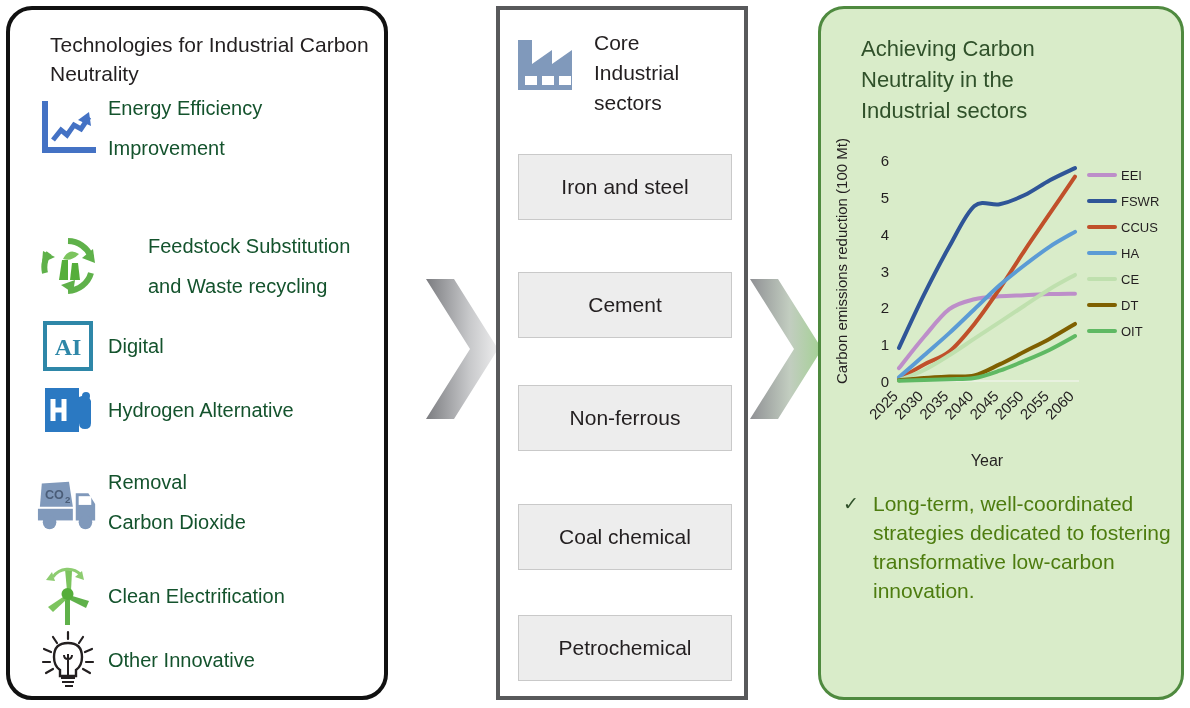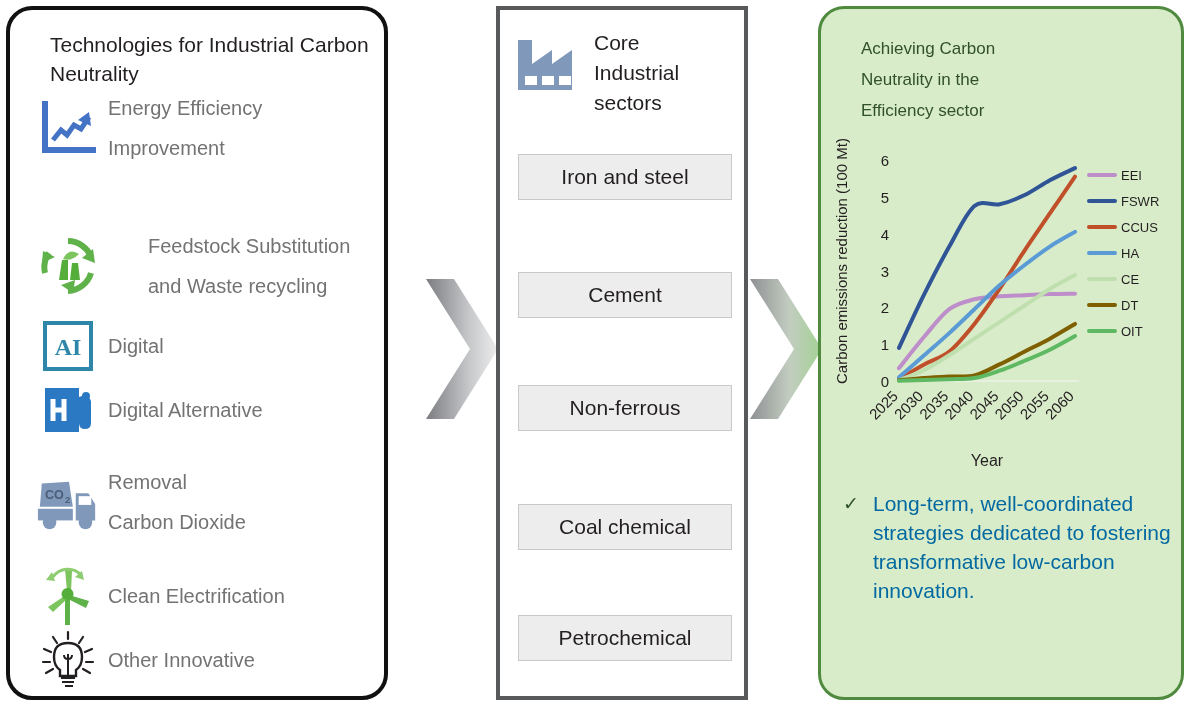--- a/index.html
+++ b/index.html
@@ -45,21 +45,21 @@
     width: 64px;
     min-width: 64px;
     height: 60px;
     display: flex;
     align-items: center;
     justify-content: center;
   }
   .tech-label {
     font-size: 20px;
     line-height: 40px;
-    color: #737373;
+    color: #14532d;
     padding-left: 8px;
   }
 
   
   .chevron {
     position: absolute;
     width: 76px;
     height: 148px;
   }
   #arrow-1 { left: 424px; top: 275px; }
@@ -84,21 +84,21 @@
     font-size: 21px;
     line-height: 30px;
     color: #231f20;
     padding-left: 8px;
     padding-top: 2px;
   }
   .sector-box {
     position: absolute;
     left: 18px;
     width: 214px;
-    height: 46px;
+    height: 66px;
     background: #ededed;
     border: 1px solid #c9c9c9;
     box-sizing: border-box;
     display: flex;
     align-items: center;
     justify-content: center;
     font-size: 21px;
     color: #231f20;
   }
 
@@ -110,21 +110,21 @@
     background: #d9ecc9;
     border: 3px solid #4f8a3f;
     border-radius: 26px;
     box-sizing: border-box;
     overflow: hidden;
   }
   #results-title {
     position: absolute;
     left: 40px; top: 24px;
     width: 300px;
-    font-size: 17px;
+    font-size: 22px;
     line-height: 31px;
     color: #30512a;
   }
   #chart-wrap {
     position: absolute;
     left: 6px; top: 122px;
     width: 356px; height: 350px;
   }
   #results-bullet {
     position: absolute;
@@ -135,21 +135,21 @@
   }
   #results-bullet .check {
     font-size: 19px;
     color: #30512a;
     min-width: 30px;
     padding-top: 3px;
   }
   #results-bullet .bullet-text {
     font-size: 21px;
     line-height: 29px;
-    color: #0369a1;
+    color: #4d7c0f;
   }
 
   .axis-title-y {
     font-size: 15px;
     fill: #231f20;
   }
   .tick-lab { font-size: 15px; fill: #231f20; }
   .legend-lab { font-size: 13px; fill: #231f20; }
 </style>
 </head>
@@ -208,21 +208,21 @@
   <div class="tech-row" style="top:370px;">
     <div class="tech-icon">
       <svg width="58" height="58" viewBox="0 0 58 58">
         <rect x="6" y="7" width="34" height="44" fill="#2b79c2"></rect>
         <path d="M14 18 L14 40 M14 29 L25 29 M25 18 L25 40" stroke="#ffffff" stroke-width="5" fill="none"></path>
         <path d="M40 16 q9 -4 12 4 l0 22 q0 6 -6 6 q-6 0 -6 -6" fill="#2b79c2"></path>
         <circle cx="47" cy="15" r="4" fill="#2b79c2"></circle>
       </svg>
     </div>
     <div>
-      <div class="tech-label">Digital Alternative</div>
+      <div class="tech-label">Hydrogen Alternative</div>
     </div>
   </div>
 
   <div class="tech-row" style="top:452px;">
     <div class="tech-icon">
       <svg width="66" height="58" viewBox="0 0 66 58">
         <path d="M6 10 L34 8 L38 34 L4 34 Z" fill="#8099bb"></path>
         <text x="19" y="26" text-anchor="middle" font-family="Liberation Sans, sans-serif" font-size="13" font-weight="bold" fill="#4a5d78">CO</text>
         <text x="30" y="30" font-family="Liberation Sans, sans-serif" font-size="10" font-weight="bold" fill="#4a5d78">2</text>
         <rect x="2" y="36" width="36" height="12" fill="#8099bb"></rect>
@@ -315,21 +315,21 @@
     </linearGradient>
   </defs>
   <polygon points="2,4 30,4 74,74 30,144 2,144 46,74" fill="url(#gradB)"></polygon>
 </svg>
 
 <div id="panel-results">
 
   <div id="results-title">
     <div>Achieving Carbon</div>
     <div>Neutrality in the</div>
-    <div>Efficiency sector</div>
+    <div>Industrial sectors</div>
   </div>
 
   <div id="chart-wrap">
     <svg id="chart-svg" width="356" height="350" viewBox="0 0 356 350">
         <text x="-130" y="20" transform="rotate(-90)" text-anchor="middle" class="axis-title-y" font-size="16">Carbon emissions reduction (100 Mt)</text>
         <text x="62" y="256" text-anchor="end" class="tick-lab" font-size="17">0</text>
         <text x="62" y="219.1746031746032" text-anchor="end" class="tick-lab" font-size="17">1</text>
         <text x="62" y="182.34920634920636" text-anchor="end" class="tick-lab" font-size="17">2</text>
         <text x="62" y="145.52380952380952" text-anchor="end" class="tick-lab" font-size="17">3</text>
         <text x="62" y="108.69841269841271" text-anchor="end" class="tick-lab" font-size="17">4</text>

